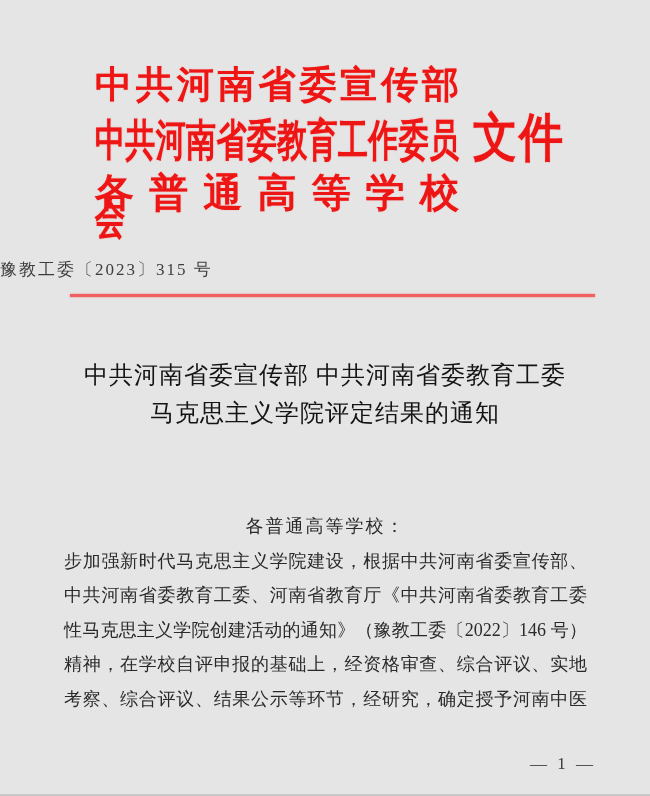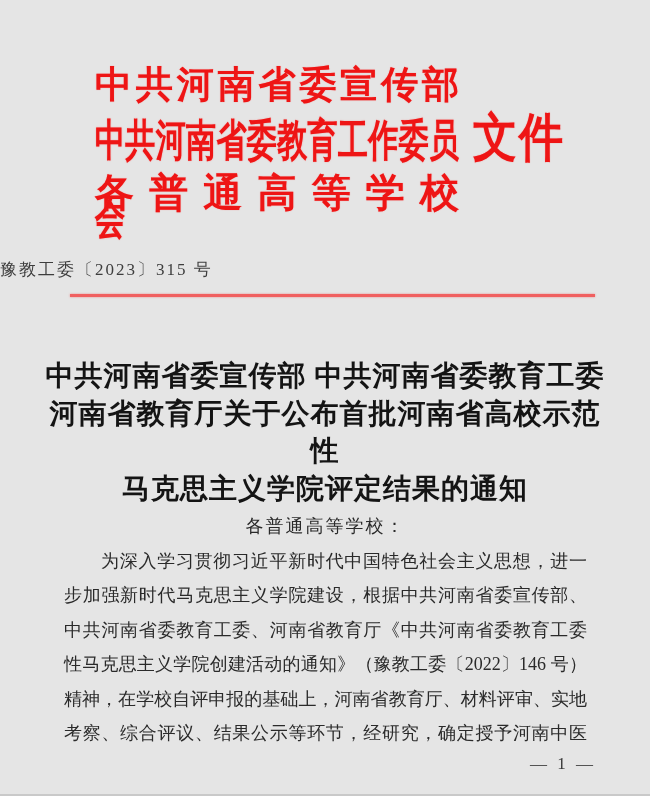--- a/index.html
+++ b/index.html
@@ -47,21 +47,21 @@
   .red-rule{
     position:absolute;top:294px;left:70px;width:525px;height:3px;
     background:#f06060;
     box-shadow:0 0 2px rgba(240,90,90,.7);
   }
 
   
   .title{
     position:absolute;top:357px;left:38px;width:574px;
     text-align:center;
-    font-size:28px;font-weight:bold;color:#141414;
+    font-size:24px;font-weight:normal;color:#141414;
     line-height:37.5px;
     letter-spacing:1px;
   }
 
   
   .body{
     position:absolute;top:509px;left:64px;width:523px;
     font-size:18px;color:#2a2a2a;
   }
   .b-line{
@@ -98,31 +98,29 @@
     </div>
     <div class="doctype">文件</div>
   </div>
 
   <div class="doc-number">豫教工委〔2023〕315 号</div>
 
   <div class="red-rule"></div>
 
   <div class="title">
     <div>中共河南省委宣传部 中共河南省委教育工委</div>
-    <div>河南省教育厅关于公布首批河南省高校示范性</div>
     <div>马克思主义学院评定结果的通知</div>
   </div>
 
   <div class="body">
     <div class="salutation">各普通高等学校：</div>
-    <div class="b-line indent">为深入学习贯彻习近平新时代中国特色社会主义思想，进一</div>
     <div class="b-line">步加强新时代马克思主义学院建设，根据中共河南省委宣传部、</div>
     <div class="b-line">中共河南省委教育工委、河南省教育厅《中共河南省委教育工委</div>
     <div class="b-line">性马克思主义学院创建活动的通知》（豫教工委〔2022〕146 号）</div>
-    <div class="b-line">精神，在学校自评申报的基础上，河南省教育厅、材料评审、实地</div>
+    <div class="b-line">精神，在学校自评申报的基础上，经资格审查、综合评议、实地</div>
     <div class="b-line">考察、综合评议、结果公示等环节，经研究，确定授予河南中医</div>
   </div>
 
   <div class="page-num">— 1 —</div>
 
   <div class="bottom-edge"></div>
 
 </div>
 
 </body></html>

